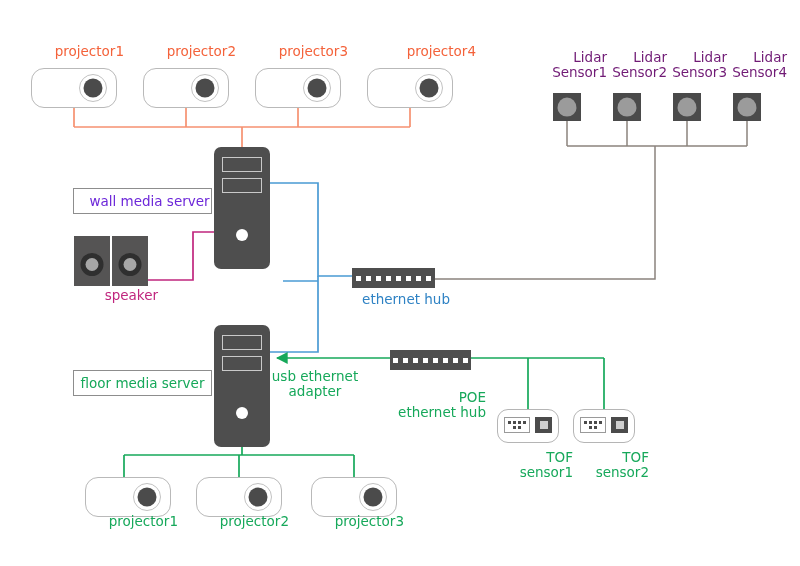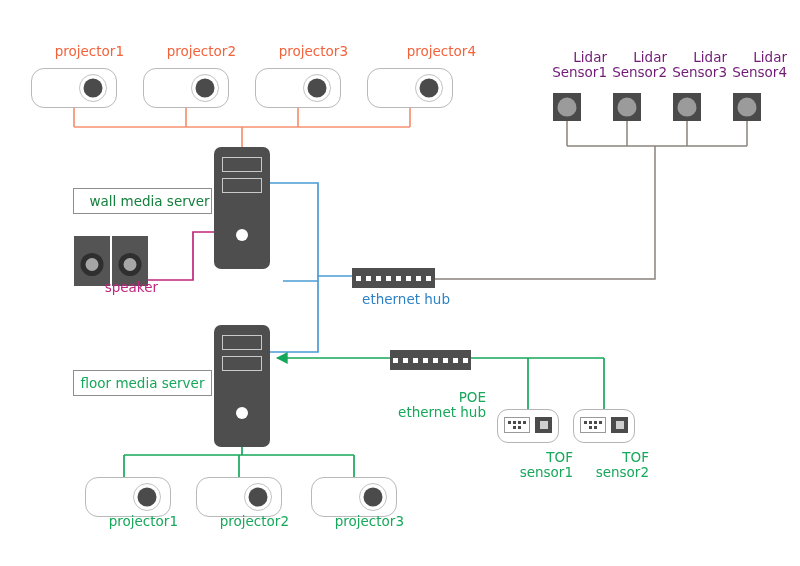--- a/index.html
+++ b/index.html
@@ -26,21 +26,21 @@
   .lbl{position:absolute;font-size:13.5px;line-height:15px;text-align:right;white-space:pre;}
   .lbl.orange{color:#f4623a;}
   .lbl.green{color:#16a85a;}
   .lbl.blue{color:#2e82c4;}
   .lbl.pink{color:#c0267e;}
   .lbl.gray{color:#701a75;}
 
   
   .boxlbl{position:absolute;border:1.4px solid #8d8d8d;background:#fff;
       font-size:13.5px;line-height:24px;height:26px;text-align:center;box-sizing:border-box;}
-  .boxlbl.orange{color:#15803d;padding-left:14px;}
+  .boxlbl.orange{color:#6d28d9;padding-left:14px;}
   .boxlbl.green{color:#16a85a;}
 
   
   .server{width:56px;height:122px;background:#4e4e4e;border-radius:7px;}
   .server .bay{position:absolute;left:8px;width:40px;height:15px;border:1.6px solid #c9c9c9;box-sizing:border-box;background:#4e4e4e;}
   .server .bay.b1{top:10px;}
   .server .bay.b2{top:31px;}
   .server .pwr{position:absolute;left:50%;transform:translateX(-50%);top:82px;width:12px;height:12px;border-radius:50%;background:#fff;}
 
   
@@ -186,41 +186,43 @@
   <div class="boxlbl orange" style="left:73px;top:188px;width:139px;">wall media server</div>
 
   <div class="node speaker" style="left:74px;top:236px;">
     <div class="ring"></div>
     <div class="cone"></div>
   </div>
   <div class="node speaker" style="left:112px;top:236px;">
     <div class="ring"></div>
     <div class="cone"></div>
   </div>
-  <div class="lbl pink" style="left:68px;top:280px;width:90px;">speaker</div>
+  <div class="lbl pink" style="left:68px;top:288px;width:90px;">speaker</div>
 
   <div class="node hub" style="left:352px;top:268px;width:83px;">
     <span class="port"></span>
     <span class="port"></span>
     <span class="port"></span>
     <span class="port"></span>
     <span class="port"></span>
     <span class="port"></span>
     <span class="port"></span>
     <span class="port"></span>
   </div>
   <div class="lbl blue" style="left:338px;top:292px;width:112px;">ethernet hub</div>
 
   <div class="node server" style="left:214px;top:325px;">
     <div class="bay b1"></div>
     <div class="bay b2"></div>
     <div class="pwr"></div>
   </div>
   <div class="boxlbl green" style="left:73px;top:370px;width:139px;">floor media server</div>
 
+  <div class="lbl green" style="left:265px;top:369px;width:100px;text-align:center;">usb ethernet
+adapter</div>
 
   <div class="node hub" style="left:390px;top:350px;width:81px;">
     <span class="port"></span>
     <span class="port"></span>
     <span class="port"></span>
     <span class="port"></span>
     <span class="port"></span>
     <span class="port"></span>
     <span class="port"></span>
     <span class="port"></span>

